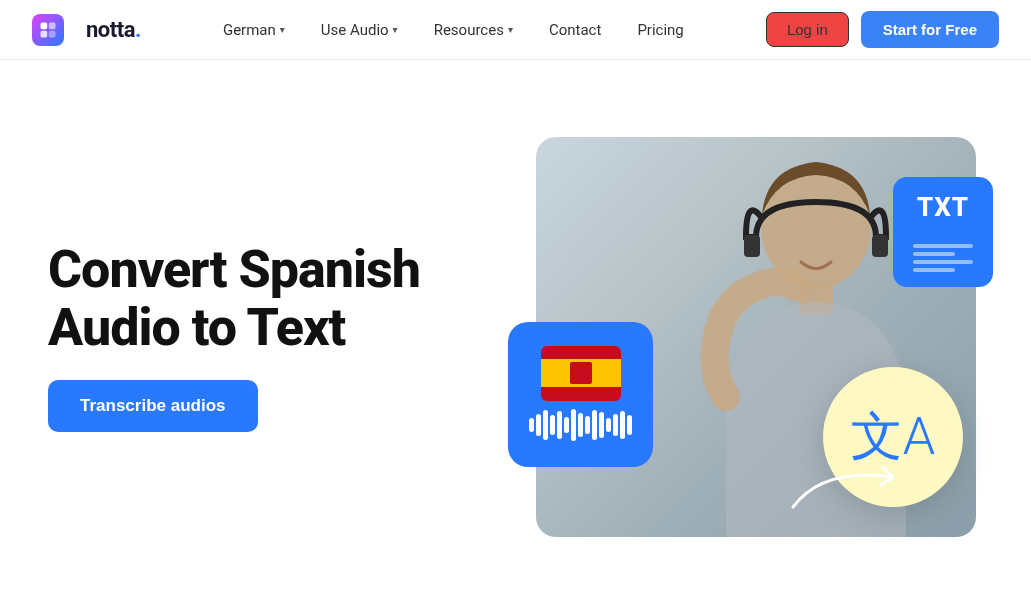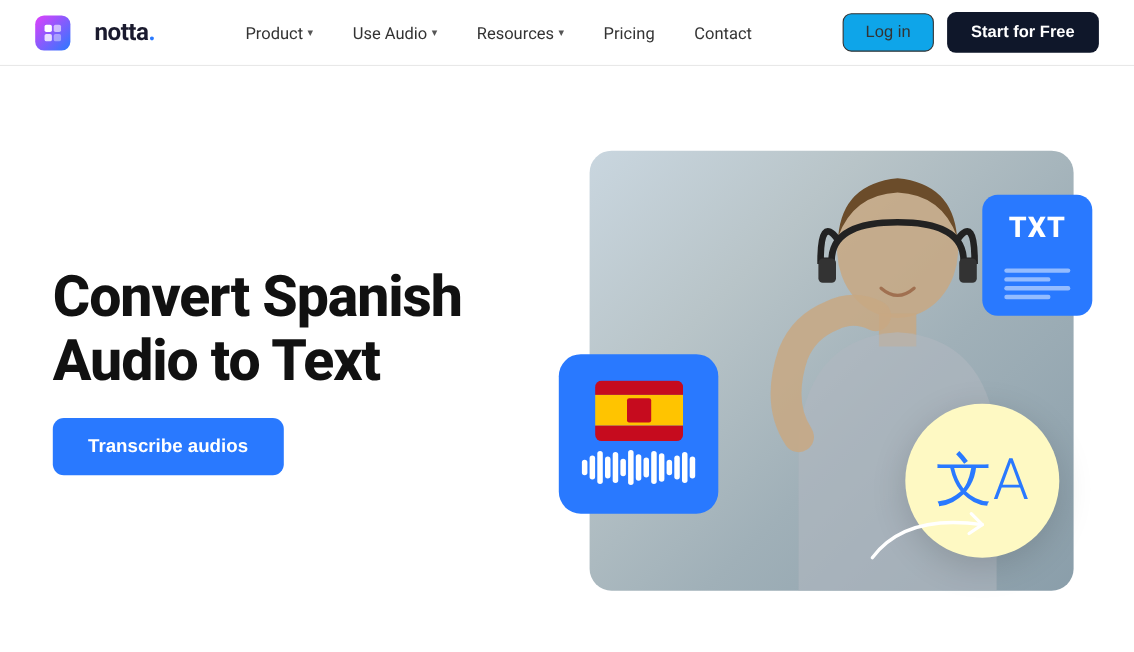--- a/index.html
+++ b/index.html
@@ -27,26 +27,26 @@
       display: flex; align-items: center; gap: 4px;
       padding: 8px 14px; font-size: 15px; color: #333;
       cursor: pointer; border-radius: 6px; text-decoration: none;
       transition: background 0.15s;
     }
     .chevron { font-size: 10px; color: #555; }
 
     .nav-actions { display: flex; align-items: center; gap: 12px; }
     .btn-login {
       padding: 8px 20px; border: 1.5px solid #333; border-radius: 8px;
-      background: #0ea5e9; font-size: 15px; color: #333; cursor: pointer;
+      background: #ef4444; font-size: 15px; color: #333; cursor: pointer;
       font-weight: 500;
     }
     .btn-start {
       padding: 10px 22px; border: none; border-radius: 8px;
-      background: #0f172a; color: #fff; font-size: 15px; font-weight: 600;
+      background: #3b82f6; color: #fff; font-size: 15px; font-weight: 600;
       cursor: pointer;
     }
 
     
     .hero {
       display: flex; align-items: center;
       padding: 60px 48px 40px 48px;
       min-height: 533px;
       position: relative;
       overflow: hidden;
@@ -200,36 +200,36 @@
         <rect x="13" y="13" width="8" height="8" rx="2" opacity="0.4"></rect>
       </svg>
     </div>
     <span class="logo-text">
       <span>notta</span><span class="logo-dot">.</span>
     </span>
   </a>
 
   <div class="nav-links">
     <a class="nav-link" href="#">
-      <span>Product</span>
+      <span>German</span>
       <span class="chevron">▾</span>
     </a>
     <a class="nav-link" href="#">
       <span>Use Audio</span>
       <span class="chevron">▾</span>
     </a>
     <a class="nav-link" href="#">
       <span>Resources</span>
       <span class="chevron">▾</span>
     </a>
     <a class="nav-link" href="#">
+      <span>Contact</span>
+    </a>
+    <a class="nav-link" href="#">
       <span>Pricing</span>
-    </a>
-    <a class="nav-link" href="#">
-      <span>Contact</span>
     </a>
   </div>
 
   <div class="nav-actions">
     <button class="btn-login">Log in</button>
     <button class="btn-start">Start for Free</button>
   </div>
 </nav>
 
 <section class="hero">

